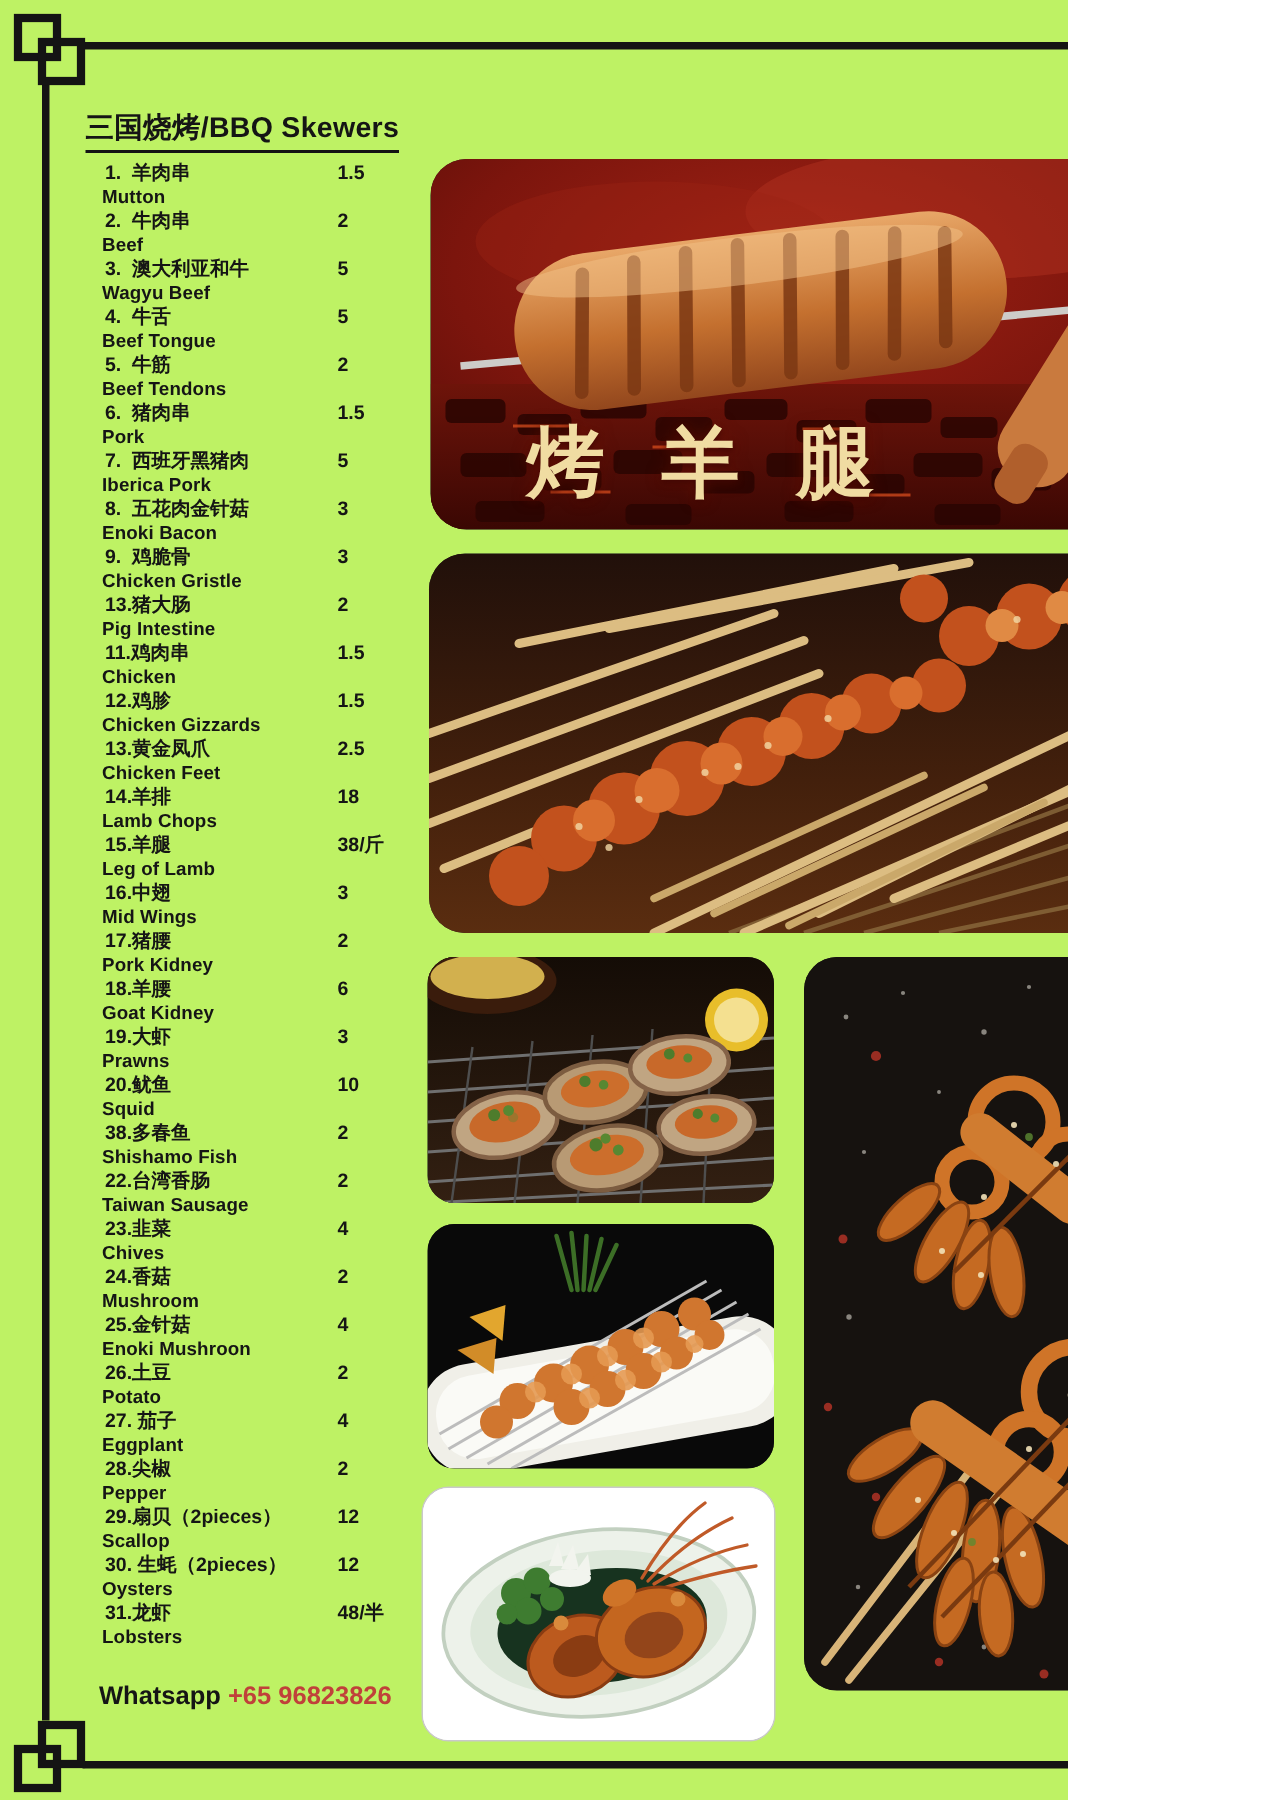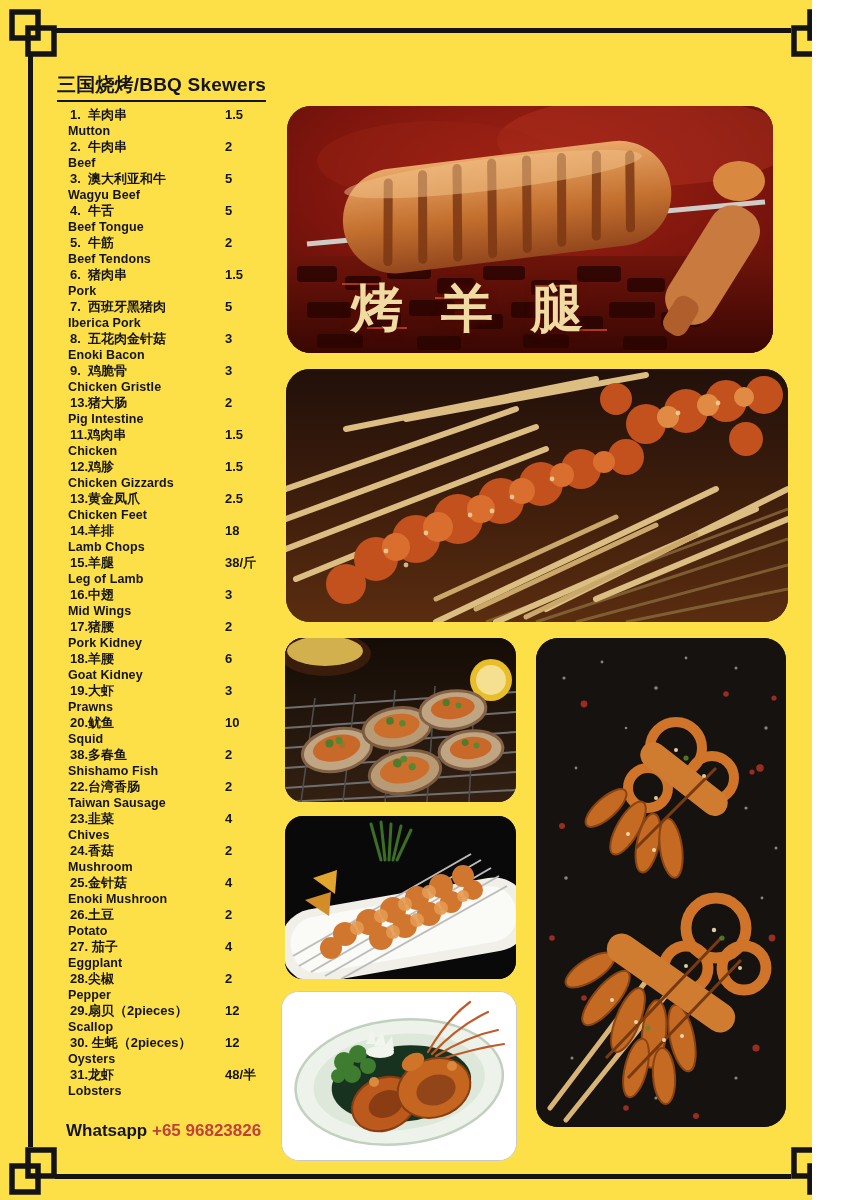--- a/index.html
+++ b/index.html
@@ -1,18 +1,18 @@
 <!DOCTYPE html>
 <html><head>
 <meta charset="utf-8">
 <style>
   html,body{margin:0;padding:0;background:#ffffff;}
   #page{
-    position:relative; width:812px; height:1200px; overflow:hidden;
-    background:#fde047;
+    position:relative; width:712px; height:1200px; overflow:hidden;
+    background:#bef264;
     font-family:"Liberation Sans","DejaVu Sans",sans-serif;
     color:#151515;
   }
   
   .frame-line{position:absolute;background:#141414;}
   .corner-orn{position:absolute;width:66px;height:66px;}
   .corner-orn svg{display:block;width:66px;height:66px;}
   .orn-tr{transform:scaleX(-1);}
   .orn-bl{transform:scaleY(-1);}
   .orn-br{transform:scale(-1,-1);}

